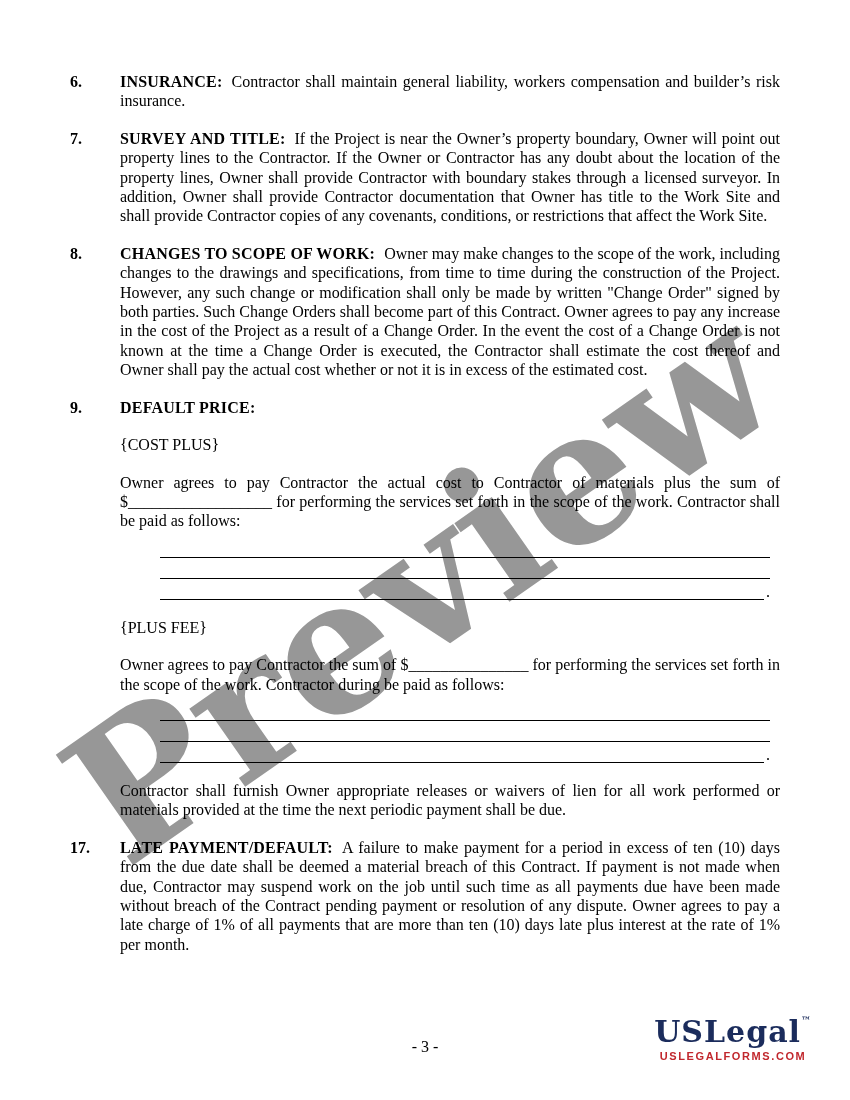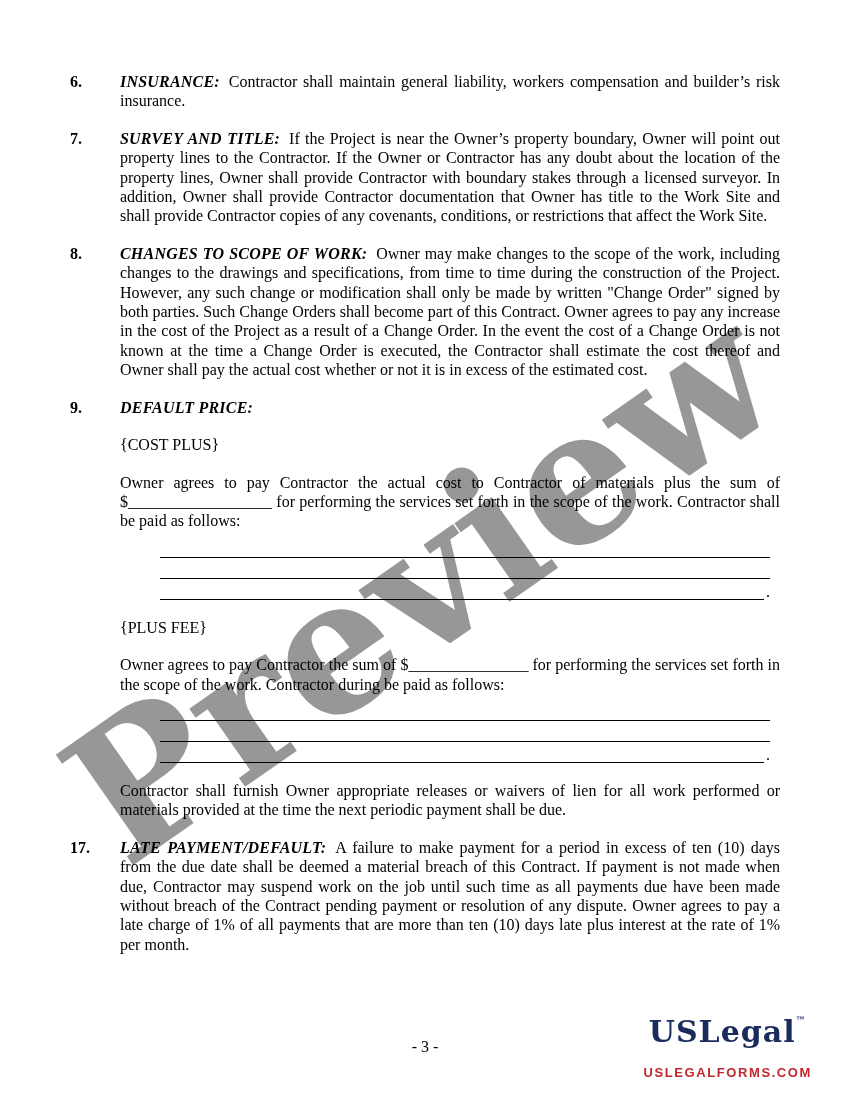--- a/index.html
+++ b/index.html
@@ -33,21 +33,21 @@
     position: absolute;
     left: 70px; top: 72px;
     width: 710px;
     z-index: 2;
     font-size: 16px;
     line-height: 19.4px;
   }
   .section { display: flex; margin-bottom: 18px; }
   .num { width: 50px; flex: none; font-weight: bold; }
   .secbody { width: 660px; text-align: justify; }
-  .title { font-weight: bold; margin-right: 9px; letter-spacing: 0.2px; font-style: italic; }
+  .title { font-weight: bold; margin-right: 9px; letter-spacing: 0.2px; }
   .sub { margin-top: 18px; }
   .sub-or { margin-top: 22px; }
   .para { margin-top: 18px; text-align: justify; }
   .fill-group { margin-top: 6px; margin-left: 40px; margin-right: 10px; }
   .fill-line { height: 21px; border-bottom: 1px solid #000; }
   .fill-row { display: flex; align-items: flex-end; }
   .fill-row .fill-line { flex: 1 1 auto; }
   .line-dot { flex: none; padding-left: 2px; line-height: 17px; }
   .footer {
     position: absolute;
@@ -66,24 +66,24 @@
     font-family: "DejaVu Serif", serif;
     font-weight: bold;
     font-size: 30px;
     line-height: 1.05;
     color: #1b2c5c;
     letter-spacing: 1px;
     white-space: nowrap;
   }
   .logo-tm { font-size: 10px; vertical-align: top; font-weight: bold; }
   .logo-site {
-    margin-top: 17px;
+    margin-top: 2px;
     font-family: "Liberation Sans", sans-serif;
     font-weight: bold;
-    font-size: 13px;
+    font-size: 11px;
     color: #c1272d;
     letter-spacing: 1.6px;
     white-space: nowrap;
   }
 </style>
 </head>
 <body>
 
 <div class="page">
 

